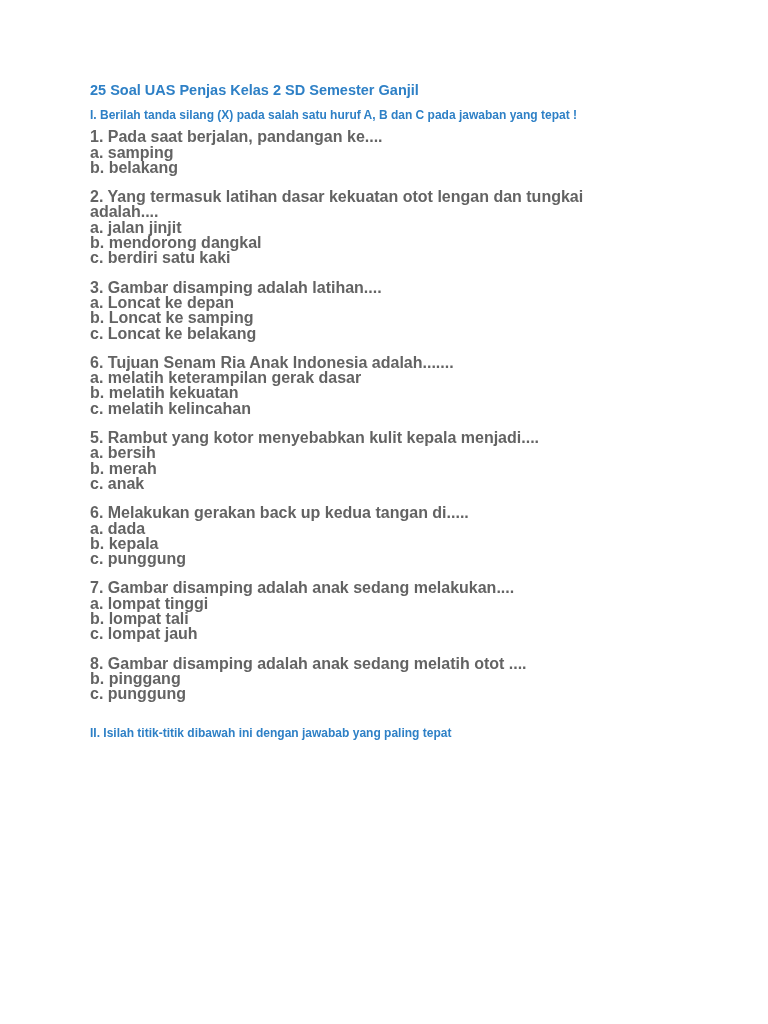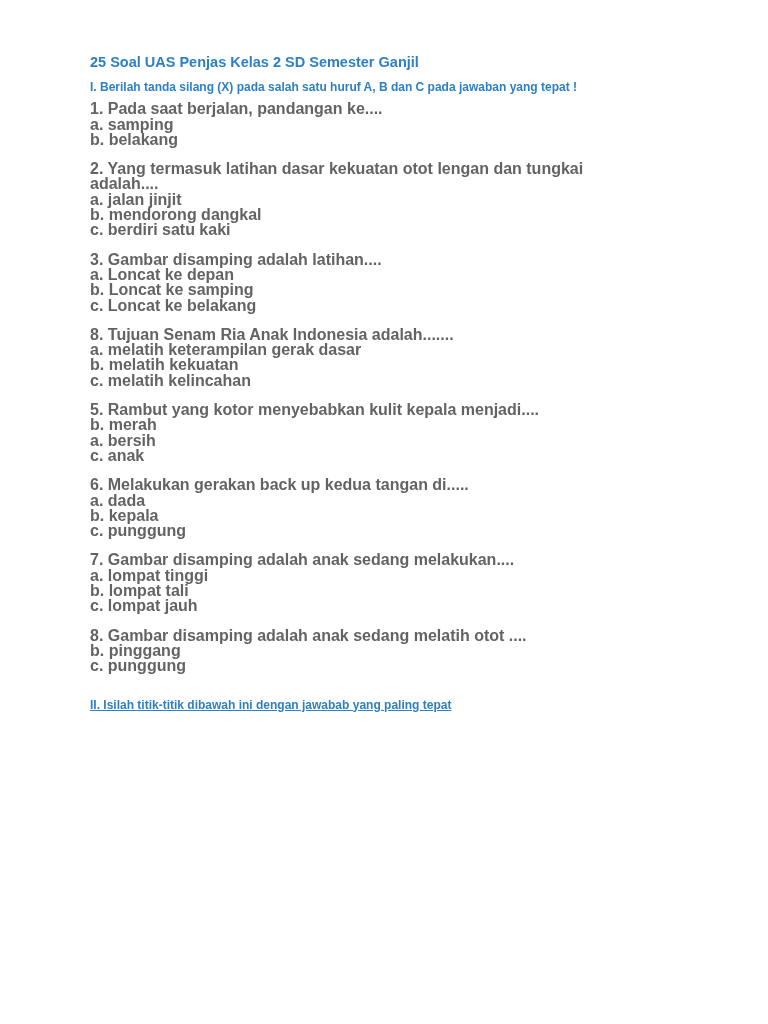--- a/index.html
+++ b/index.html
@@ -11,21 +11,21 @@
     overflow: hidden;
   }
   body {
     font-family: "Liberation Sans", "DejaVu Sans", sans-serif;
     -webkit-font-smoothing: antialiased;
   }
   .page {
     box-sizing: border-box;
     width: 683px;
     height: 1024px;
-    padding: 54px 80px 0 90px;
+    padding: 82px 80px 0 90px;
     background: #ffffff;
     border-radius: 10px;
   }
   .doc-title {
     font-size: 14.5px;
     font-weight: bold;
     color: var(--heading-blue, #2e80c6);
     margin: 0 0 9px 0;
     line-height: 1.15;
     max-width: 585px;
@@ -34,21 +34,20 @@
     font-size: 12px;
     font-weight: bold;
     color: var(--heading-blue, #2e80c6);
     margin: 0 0 7px 0;
     line-height: 1.22;
     max-width: 585px;
   }
   .section-heading.section-2 {
     margin-top: 24px;
     margin-bottom: 4px;
-    text-decoration: underline;
   }
   .question {
     color: var(--body-gray, #636363);
     font-size: 16px;
     line-height: 15.3px;
     margin: 0 0 14px 0;
     max-width: 600px;
     font-weight: bold;
   }
   .q-line {
@@ -75,29 +74,29 @@
         <div class="q-line">b. mendorong dangkal</div>
         <div class="q-line">c. berdiri satu kaki</div>
       </div>
       <div class="question">
         <div class="q-line">3. Gambar disamping adalah latihan....</div>
         <div class="q-line">a. Loncat ke depan</div>
         <div class="q-line">b. Loncat ke samping</div>
         <div class="q-line">c. Loncat ke belakang</div>
       </div>
       <div class="question">
-        <div class="q-line">8. Tujuan Senam Ria Anak Indonesia adalah.......</div>
+        <div class="q-line">6. Tujuan Senam Ria Anak Indonesia adalah.......</div>
         <div class="q-line">a. melatih keterampilan gerak dasar</div>
         <div class="q-line">b. melatih kekuatan</div>
         <div class="q-line">c. melatih kelincahan</div>
       </div>
       <div class="question">
         <div class="q-line">5. Rambut yang kotor menyebabkan kulit kepala menjadi....</div>
+        <div class="q-line">a. bersih</div>
         <div class="q-line">b. merah</div>
-        <div class="q-line">a. bersih</div>
         <div class="q-line">c. anak</div>
       </div>
       <div class="question">
         <div class="q-line">6. Melakukan gerakan back up kedua tangan di.....</div>
         <div class="q-line">a. dada</div>
         <div class="q-line">b. kepala</div>
         <div class="q-line">c. punggung</div>
       </div>
       <div class="question">
         <div class="q-line">7. Gambar disamping adalah anak sedang melakukan....</div>

